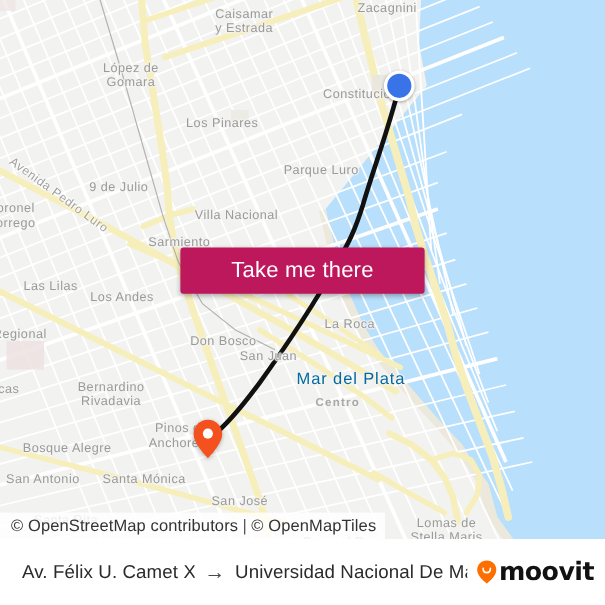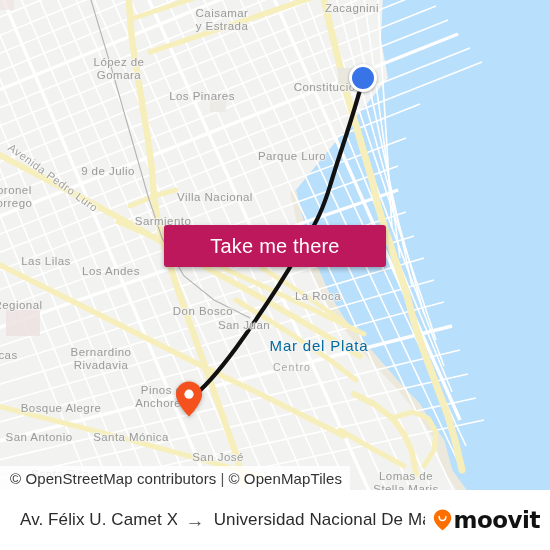--- a/index.html
+++ b/index.html
@@ -299,37 +299,37 @@
                C 288 272, 262 312, 236 348
                C 216 375, 202 390, 191 398" fill="none" stroke="#111111" stroke-width="4.2" stroke-linecap="round" stroke-linejoin="round"></path>
     </svg>
 
     <div id="map-labels">
         <div class="lbl" style="left: 222px; top: 20px;">Caisamar
 y Estrada</div>
         <div class="lbl" style="left: 352px; top: 8px;">Zacagnini</div>
         <div class="lbl" style="left: 119px; top: 69px;">López de
 Gomara</div>
-        <div class="lbl" style="left: 202px; top: 96px;">Los Pinares</div>
+        <div class="lbl" style="left: 202px; top: 113px;">Los Pinares</div>
         <div class="lbl" style="left: 328px; top: 87px;">Constitución</div>
         <div class="lbl" style="left: 292px; top: 156px;">Parque Luro</div>
         <div class="lbl road" style="left: 53px; top: 178px; transform: translate(-50%, -50%) rotate(36deg);">Avenida Pedro Luro</div>
         <div class="lbl" style="left: 108px; top: 171px;">9 de Julio</div>
         <div class="lbl" style="left: 215px; top: 197px;">Villa Nacional</div>
         <div class="lbl" style="left: 10px; top: 197px;">Coronel
 Dorrego</div>
         <div class="lbl" style="left: 163px; top: 221px;">Sarmiento</div>
         <div class="lbl" style="left: 46px; top: 261px;">Las Lilas</div>
         <div class="lbl" style="left: 111px; top: 271px;">Los Andes</div>
         <div class="lbl" style="left: 18px; top: 305px;">Regional</div>
         <div class="lbl" style="left: 318px; top: 296px;">La Roca</div>
         <div class="lbl" style="left: 203px; top: 311px;">Don Bosco</div>
         <div class="lbl" style="left: 244px; top: 325px;">San Juan</div>
         <div class="lbl big" style="left: 319px; top: 345px;">Mar del Plata</div>
-        <div class="lbl sub" style="left: 292px; top: 367px;">Centro</div>
+        <div class="lbl sub" style="left: 307px; top: 367px; font-weight: bold;">Centro</div>
         <div class="lbl" style="left: 8px; top: 355px;">cas</div>
         <div class="lbl" style="left: 101px; top: 359px;">Bernardino
 Rivadavia</div>
         <div class="lbl" style="left: 165px; top: 397px;">Pinos de
 Anchorena</div>
         <div class="lbl" style="left: 61px; top: 408px;">Bosque Alegre</div>
         <div class="lbl" style="left: 39px; top: 437px;">San Antonio</div>
         <div class="lbl" style="left: 131px; top: 437px;">Santa Mónica</div>
         <div class="lbl" style="left: 218px; top: 457px;">San José</div>
         <div class="lbl" style="left: 60px; top: 474px;">Santa Rita</div>

